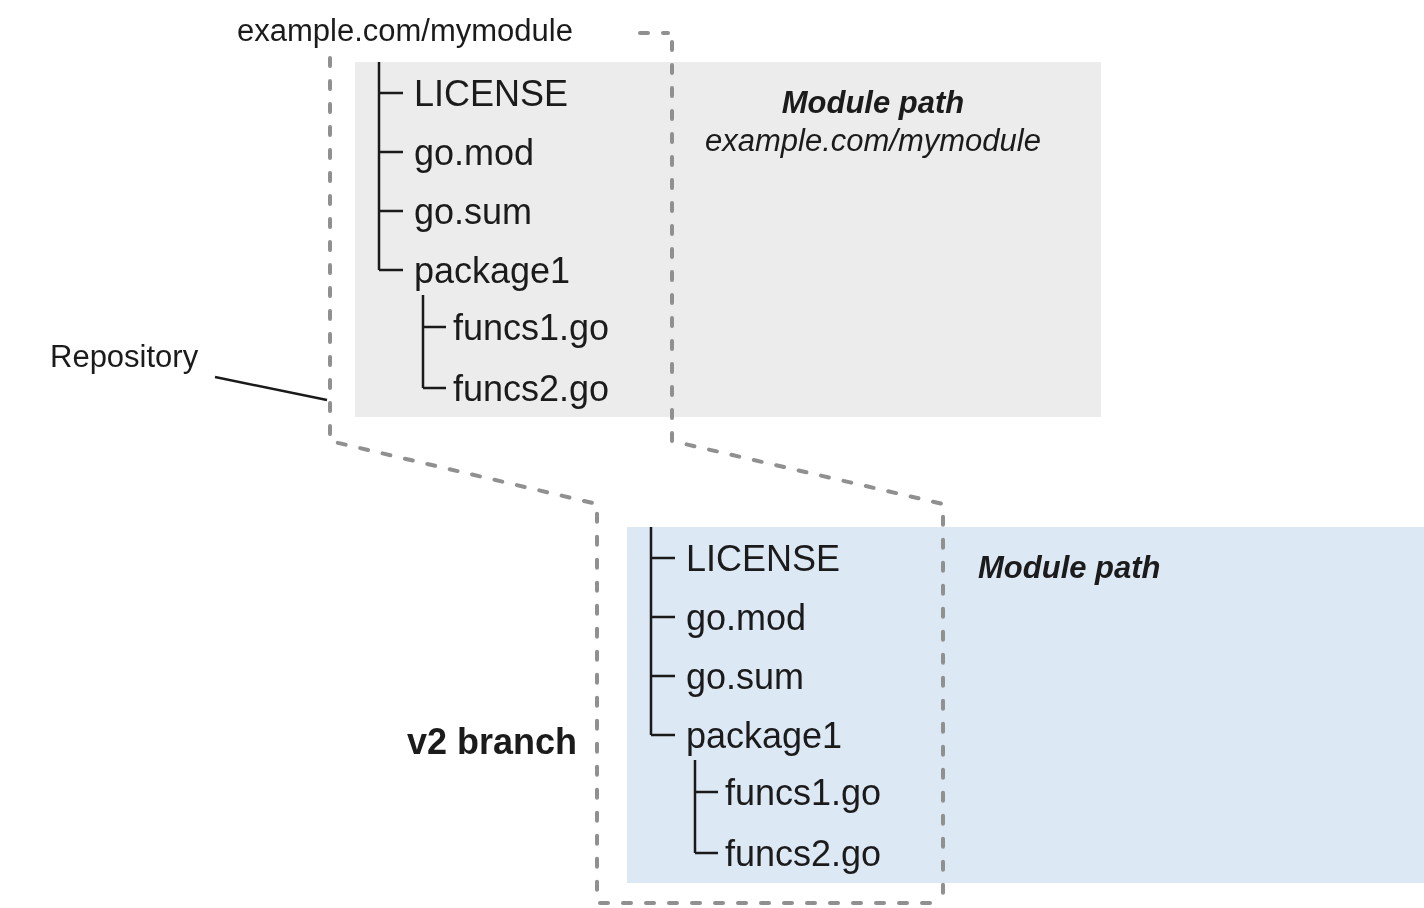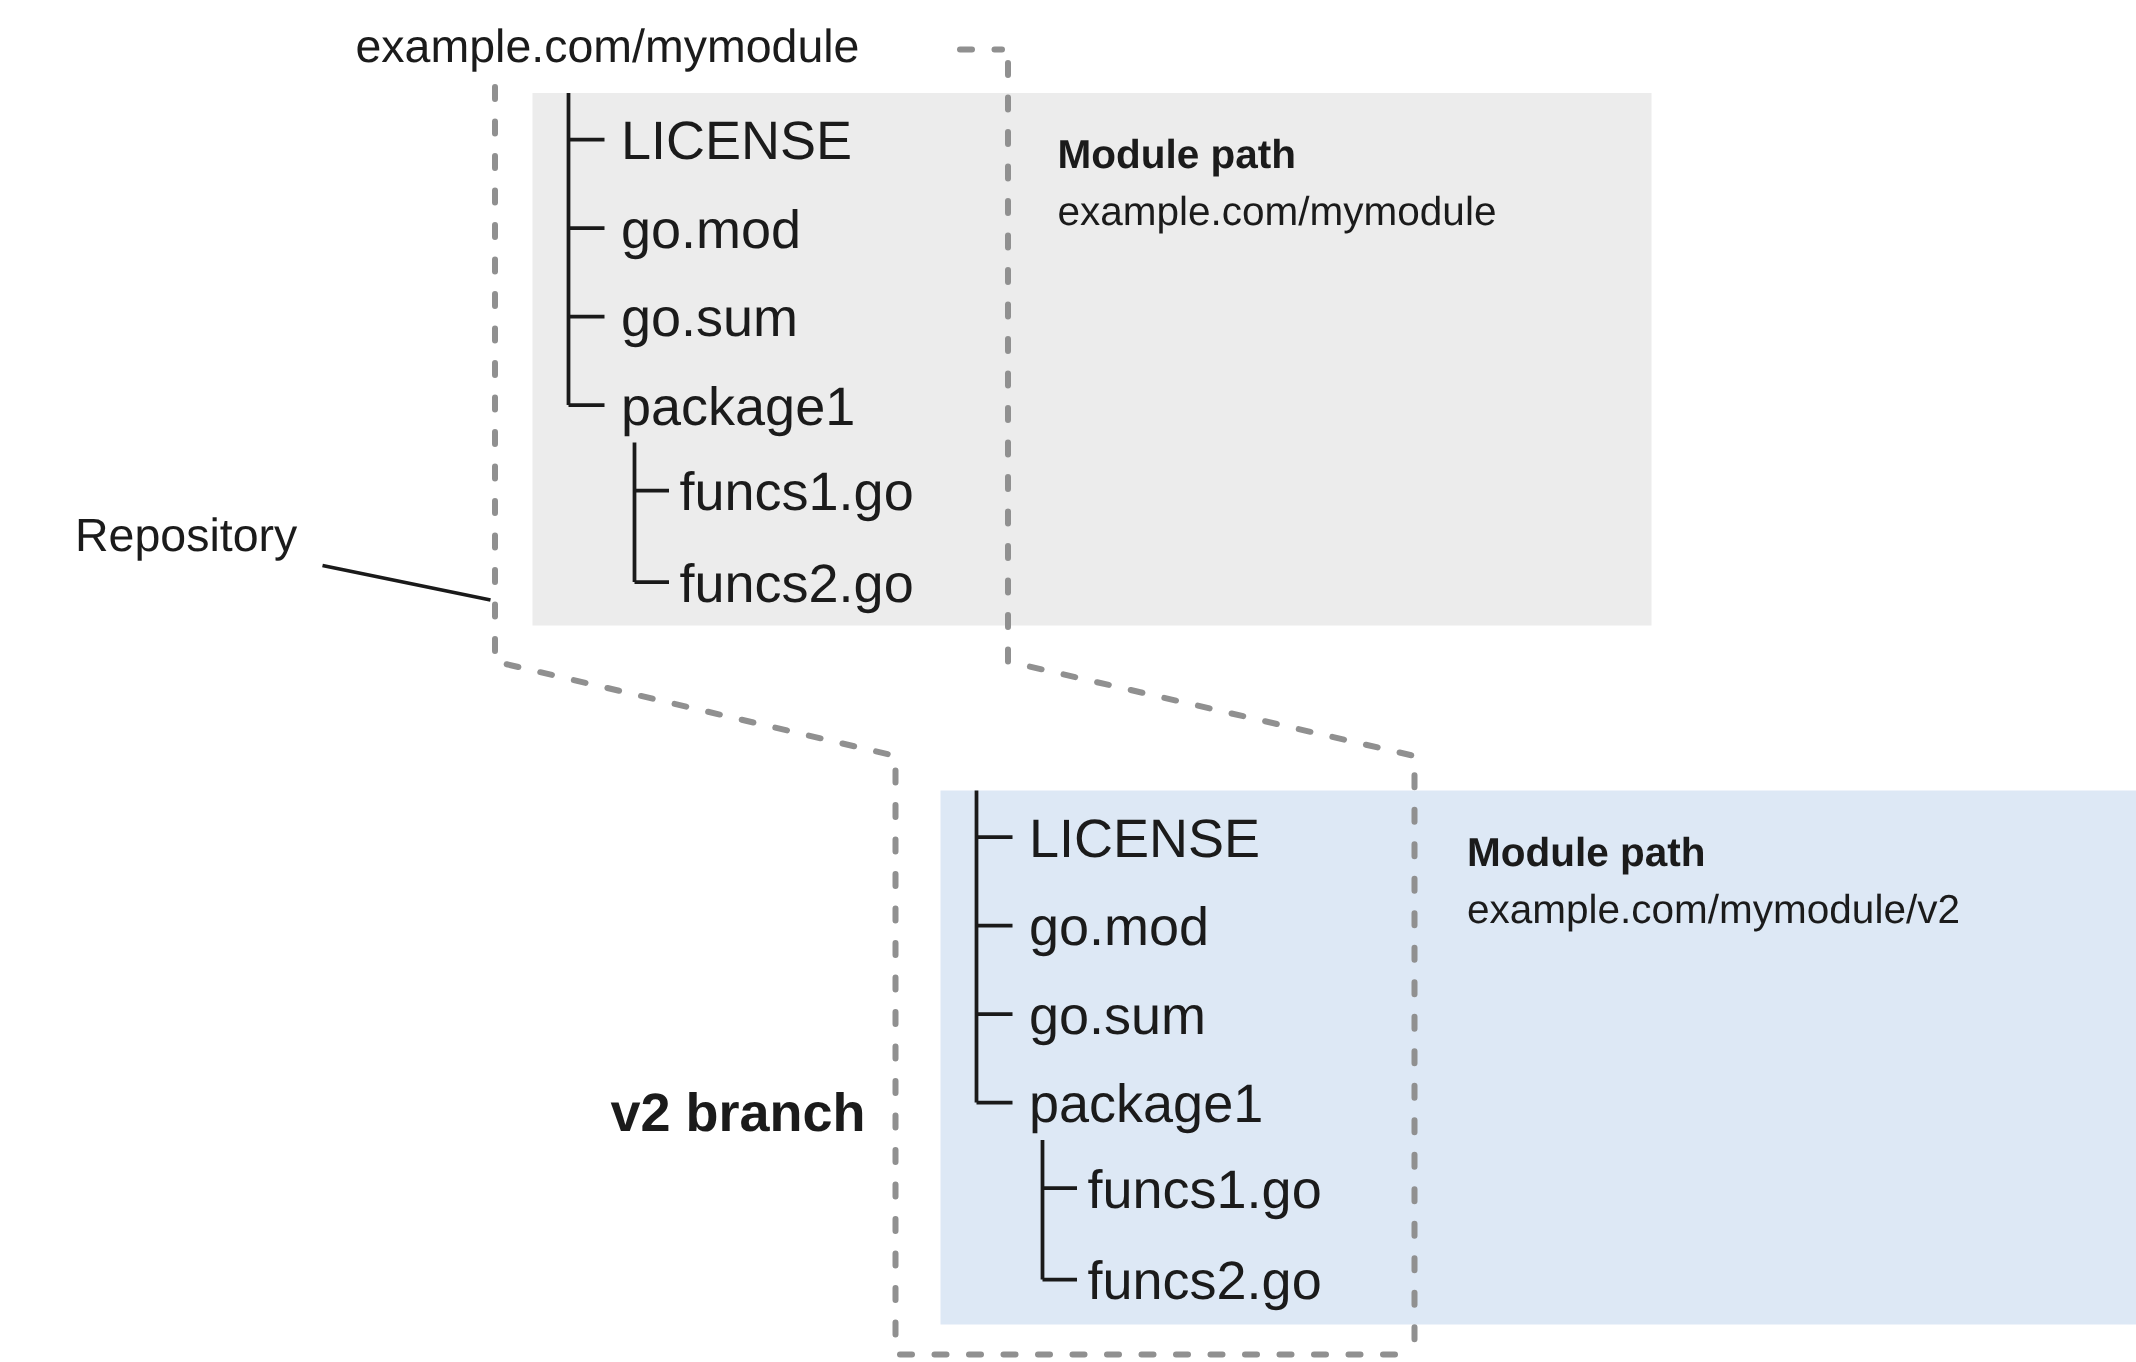--- a/index.html
+++ b/index.html
@@ -5,31 +5,31 @@
   :root{
     --master-box:#ececec;
     --v2-box:#dde8f5;
     --dash-line:#909090;
     --tree-line:#1a1a1a;
     --text:#1b1b1b;
   }
   html,body{margin:0;padding:0;background:#ffffff;}
   #canvas{
     position:relative;width:1424px;height:908px;background:#ffffff;
-    font-family:"Liberation Sans",sans-serif;color:var(--text);overflow:hidden;
+    font-family:"Liberation Sans",sans-serif;color:var(--text);overflow:hidden;text-align:center;
   }
   .box{position:absolute;}
   #master-box{left:355px;top:62px;width:746px;height:355px;background:var(--master-box);}
   #v2-box{left:627px;top:527px;width:797px;height:356px;background:var(--v2-box);}
   #lines{position:absolute;left:0;top:0;width:1424px;height:908px;pointer-events:none;}
   .label{position:absolute;white-space:nowrap;}
   .branch-label{font-weight:bold;font-size:36px;line-height:36px;}
   .plain-label{font-size:31px;line-height:36px;}
   .mono{font-family:Liberation Sans, sans-serif;font-size:36px;line-height:31px;white-space:nowrap;position:absolute;}
-  .module-path{position:absolute;font-size:27px;line-height:38px;white-space:nowrap;}
+  .module-path{position:absolute;font-size:31px;line-height:38px;white-space:nowrap;font-style:italic;}
   .module-path .mp-title{font-weight:bold;}
   .dash{stroke:var(--dash-line);stroke-width:4;fill:none;stroke-linecap:round;stroke-dasharray:8 15;}
   .tree{stroke:var(--tree-line);stroke-width:2.5;fill:none;}
   .leader{stroke:var(--tree-line);stroke-width:2.5;fill:none;}
 </style>
 </head>
 <body>
 
 <div id="canvas">
 
@@ -76,16 +76,15 @@
     <div class="mono" style="left:686px;top:543px;">LICENSE</div>
     <div class="mono" style="left:686px;top:602px;">go.mod</div>
     <div class="mono" style="left:686px;top:661px;">go.sum</div>
     <div class="mono" style="left:686px;top:720px;">package1</div>
     <div class="mono" style="left:725px;top:777px;">funcs1.go</div>
     <div class="mono" style="left:725px;top:838px;">funcs2.go</div>
   </div>
 
   <div class="module-path" style="left:978px;top:549px;">
     <div class="mp-title">Module path</div>
-    <div>example.com/mymodule/v2</div>
   </div>
 
 </div>
 
 </body></html>

